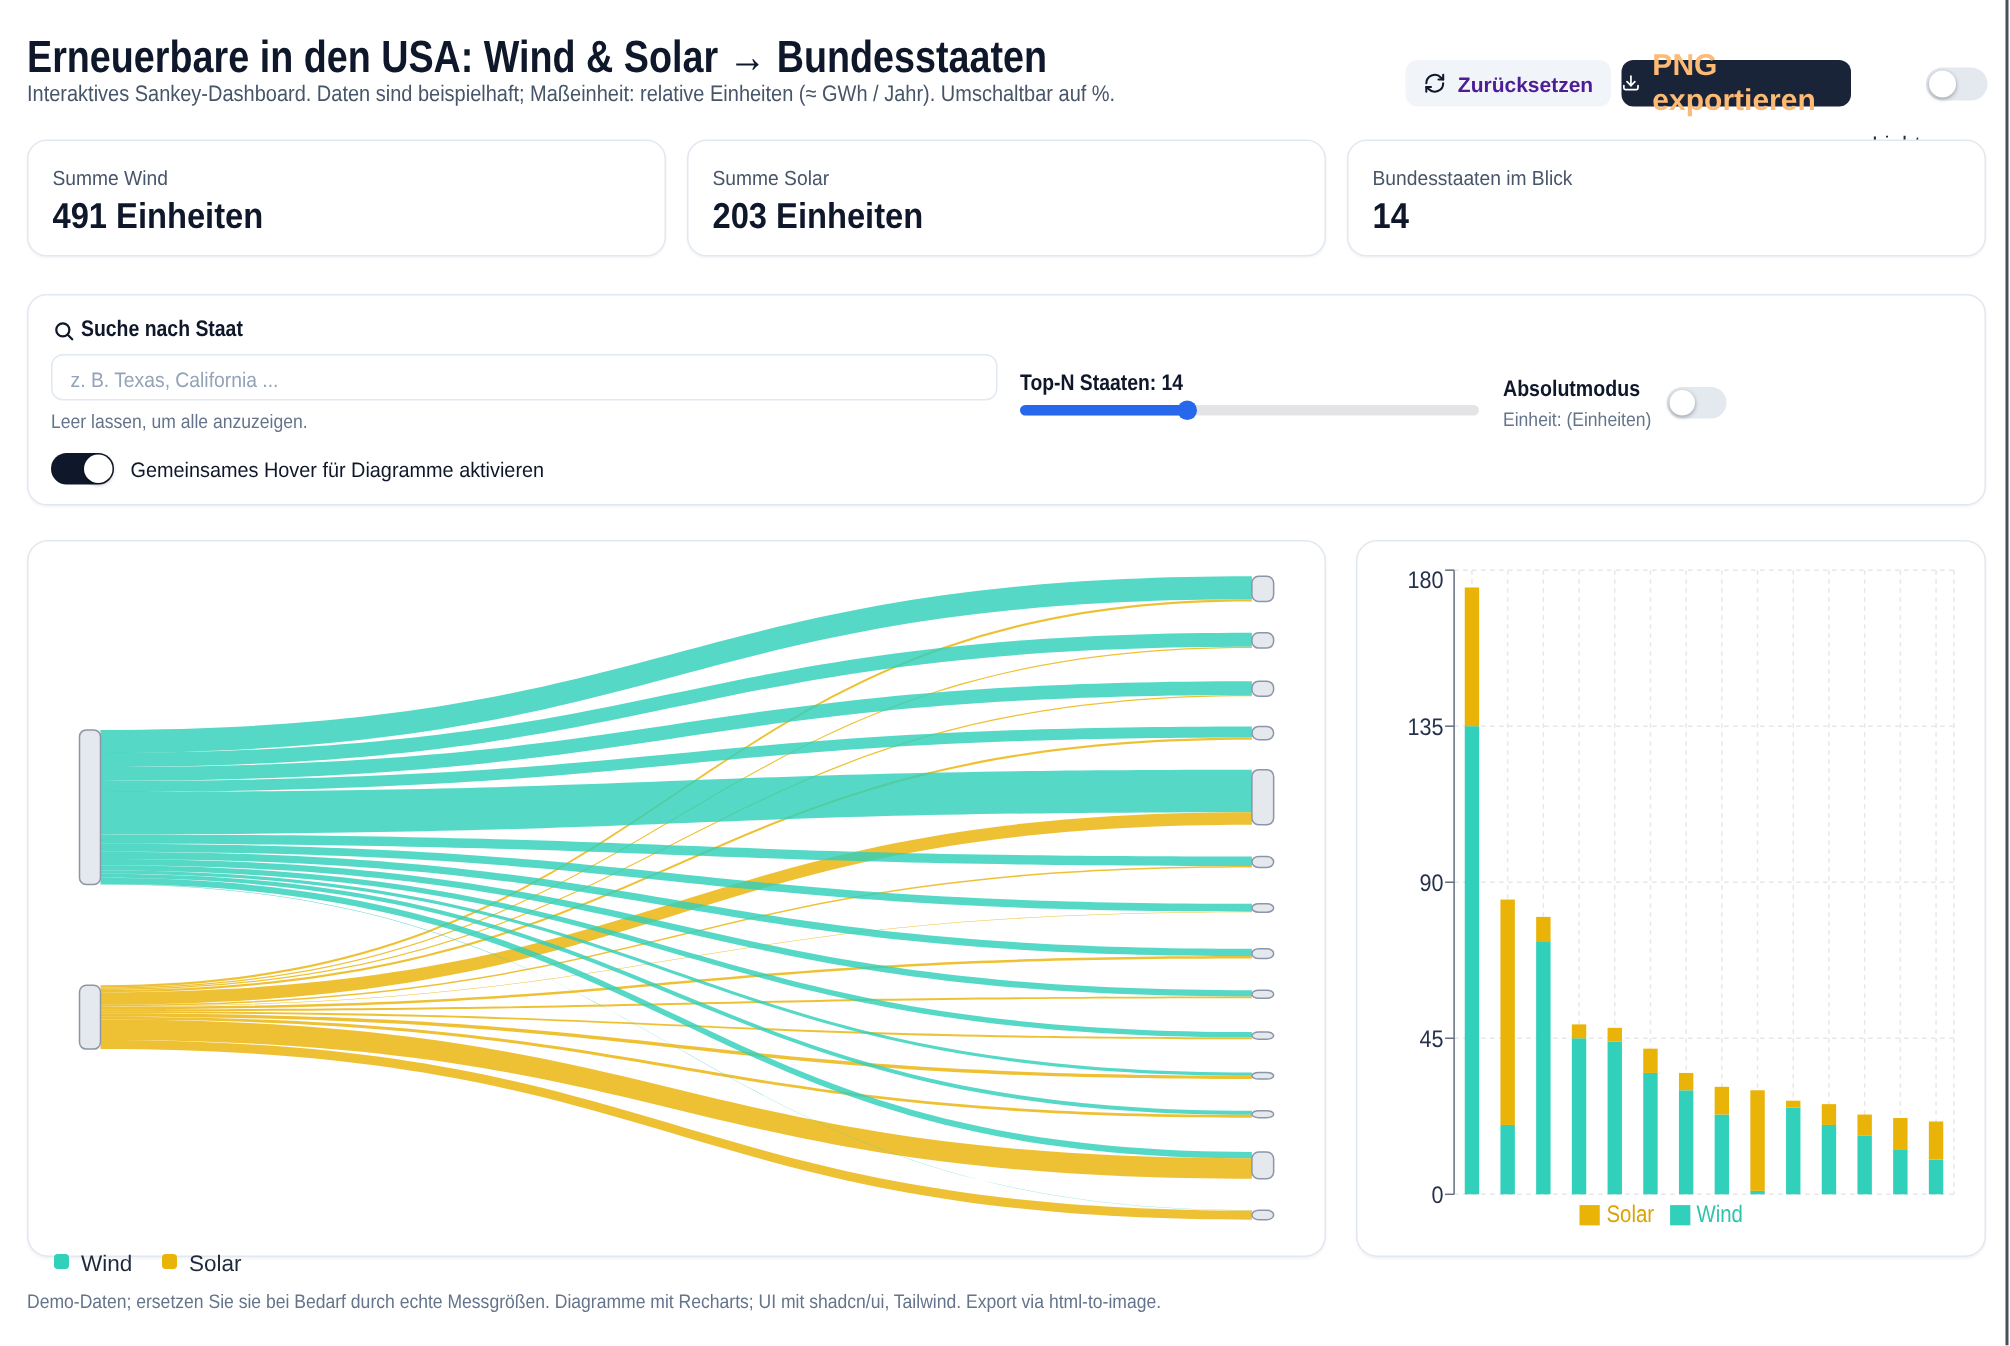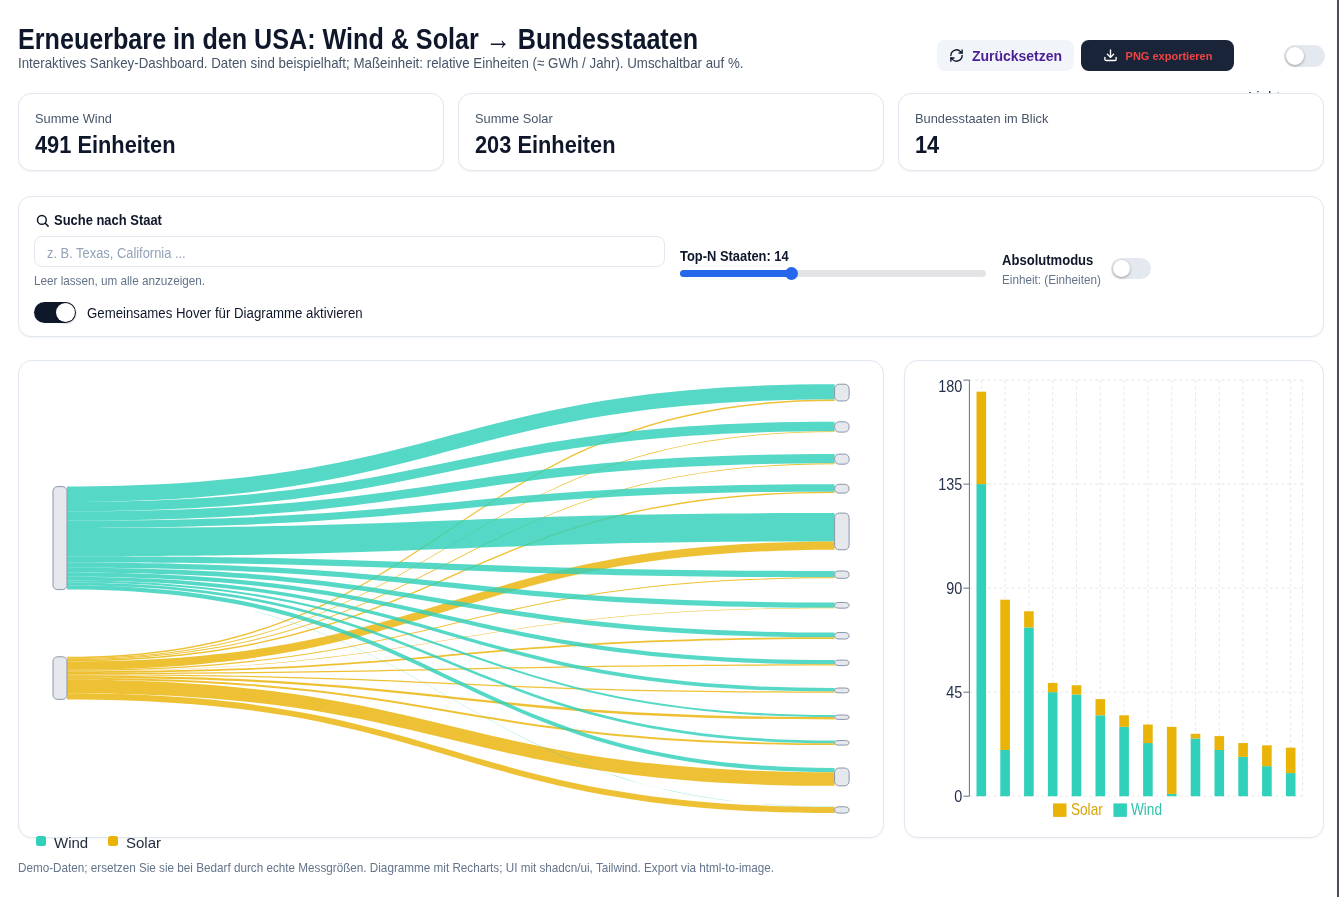--- a/index.html
+++ b/index.html
@@ -24,21 +24,21 @@
       <path d="M3 21v-5h5"></path>
     </svg>
     <span style="font-size:14px; font-weight:600; color:#4c1d95;">Zurücksetzen</span>
 </div>
 <div class="abs" style="left:1081px; top:40px; width:153px; height:31px; background:#1a2438; border-radius:8px; display:flex; align-items:center; justify-content:center; gap:8px;">
   <svg width="15" height="15" viewBox="0 0 24 24" fill="none" stroke="#fff" stroke-width="2.2" stroke-linecap="round" stroke-linejoin="round">
       <path d="M21 15v3a2 2 0 0 1-2 2H5a2 2 0 0 1-2-2v-3"></path>
       <polyline points="7 10 12 15 17 10"></polyline>
       <line x1="12" y1="15" x2="12" y2="3"></line>
     </svg>
-    <span style="font-size:11px; font-weight:600; color:#ef4444;">PNG exportieren</span>
+    <span style="font-size:20px; font-weight:600; color:#fdba74;">PNG exportieren</span>
 </div>
 <div class="abs" style="left:1248px; top:48px; font-size:15px; color:#1e293b;margin-top:40px;">Light</div>
 <div class="sw" style="left:1284px; top:45px; width:41px; height:22px; background:#e4e9f0;">
   <div class="th" style="left:2px; width:18px; height:18px;"></div>
 </div>
 
 <div class="card" style="left:18px; top:93px; width:426px; height:78px;"></div>
 <div class="card" style="left:458px; top:93px; width:426px; height:78px;"></div>
 <div class="card" style="left:898px; top:93px; width:426px; height:78px;"></div>
 <div class="abs" style="left:35px; top:111px; font-size:13.5px; color:#475569; transform:scaleX(.95); transform-origin:0 0; white-space:nowrap;">Summe Wind</div>

